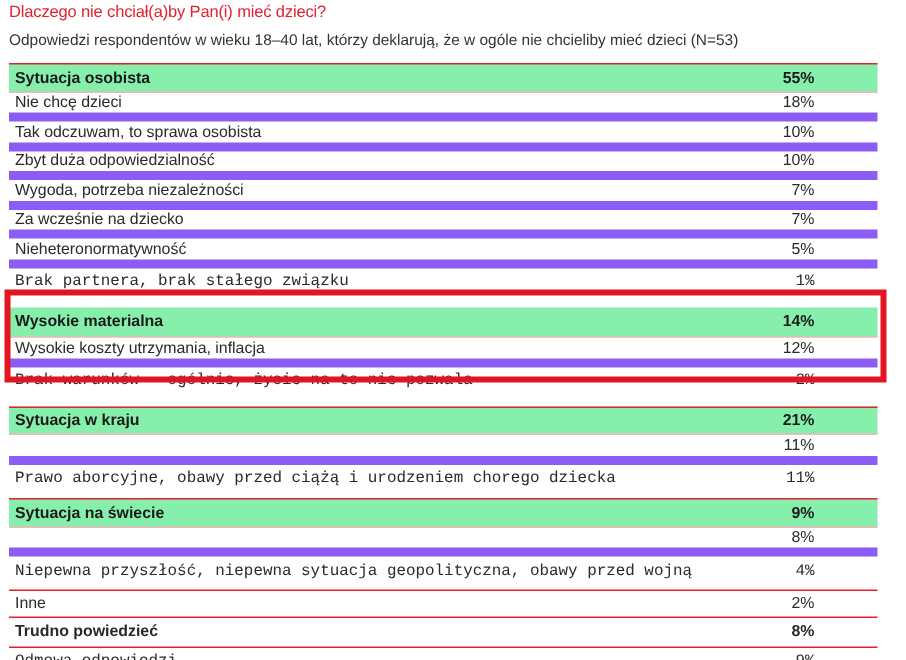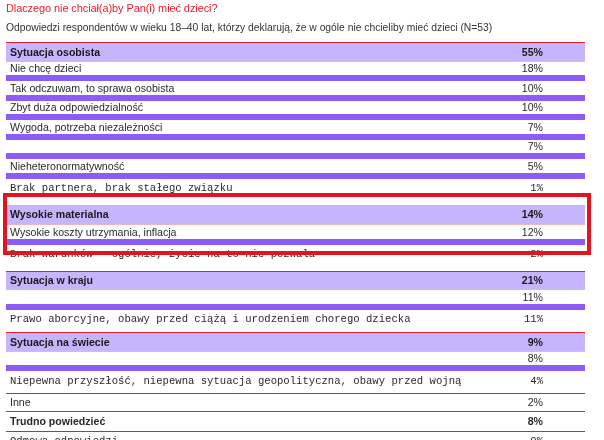--- a/index.html
+++ b/index.html
@@ -17,21 +17,21 @@
     position: absolute; left: 6px; top: 42px; width: 579px;
   }
   .row {
     position: relative; display: flex; align-items: center;
     height: 19.5px; font-size: 10.6px; color: #2a2a2a;
     border-bottom: 6px solid #8b5cf6;
   }
   .row .label { padding-left: 4px; flex: 1; white-space: nowrap; }
   .row .value-wrap { position: absolute; right: 42px; }
   .row.group {
-    background: #c4b5fd; font-weight: bold; color: #1a1a1a;
+    background: #86efac; font-weight: bold; color: #1a1a1a;
     border-top: 1.5px solid #e5202e; border-bottom: 1px solid #f3b4b9;
   }
   .row.sep-top { border-top: 1.5px solid #e5202e; }
   .row.last { border-bottom: none; font-family: Liberation Mono, monospace; }
   .highlight-box {
     position: absolute; left: 3px; top: 193px; width: 588px; height: 62px;
     border: 4px solid #e3141f; pointer-events: none;
   }
   .gap { height: 4px; }
 </style>
@@ -57,20 +57,21 @@
   </div>
   <div class="row">
     <span class="label">Zbyt duża odpowiedzialność</span>
     <span class="value-wrap">10%</span>
   </div>
   <div class="row">
     <span class="label">Wygoda, potrzeba niezależności</span>
     <span class="value-wrap">7%</span>
   </div>
   <div class="row">
+    <span class="label">Za wcześnie na dziecko</span>
     <span class="value-wrap">7%</span>
   </div>
   <div class="row">
     <span class="label">Nieheteronormatywność</span>
     <span class="value-wrap">5%</span>
   </div>
   <div class="row last">
     <span class="label">Brak partnera, brak stałego związku</span>
     <span class="value-wrap">1%</span>
   </div>

